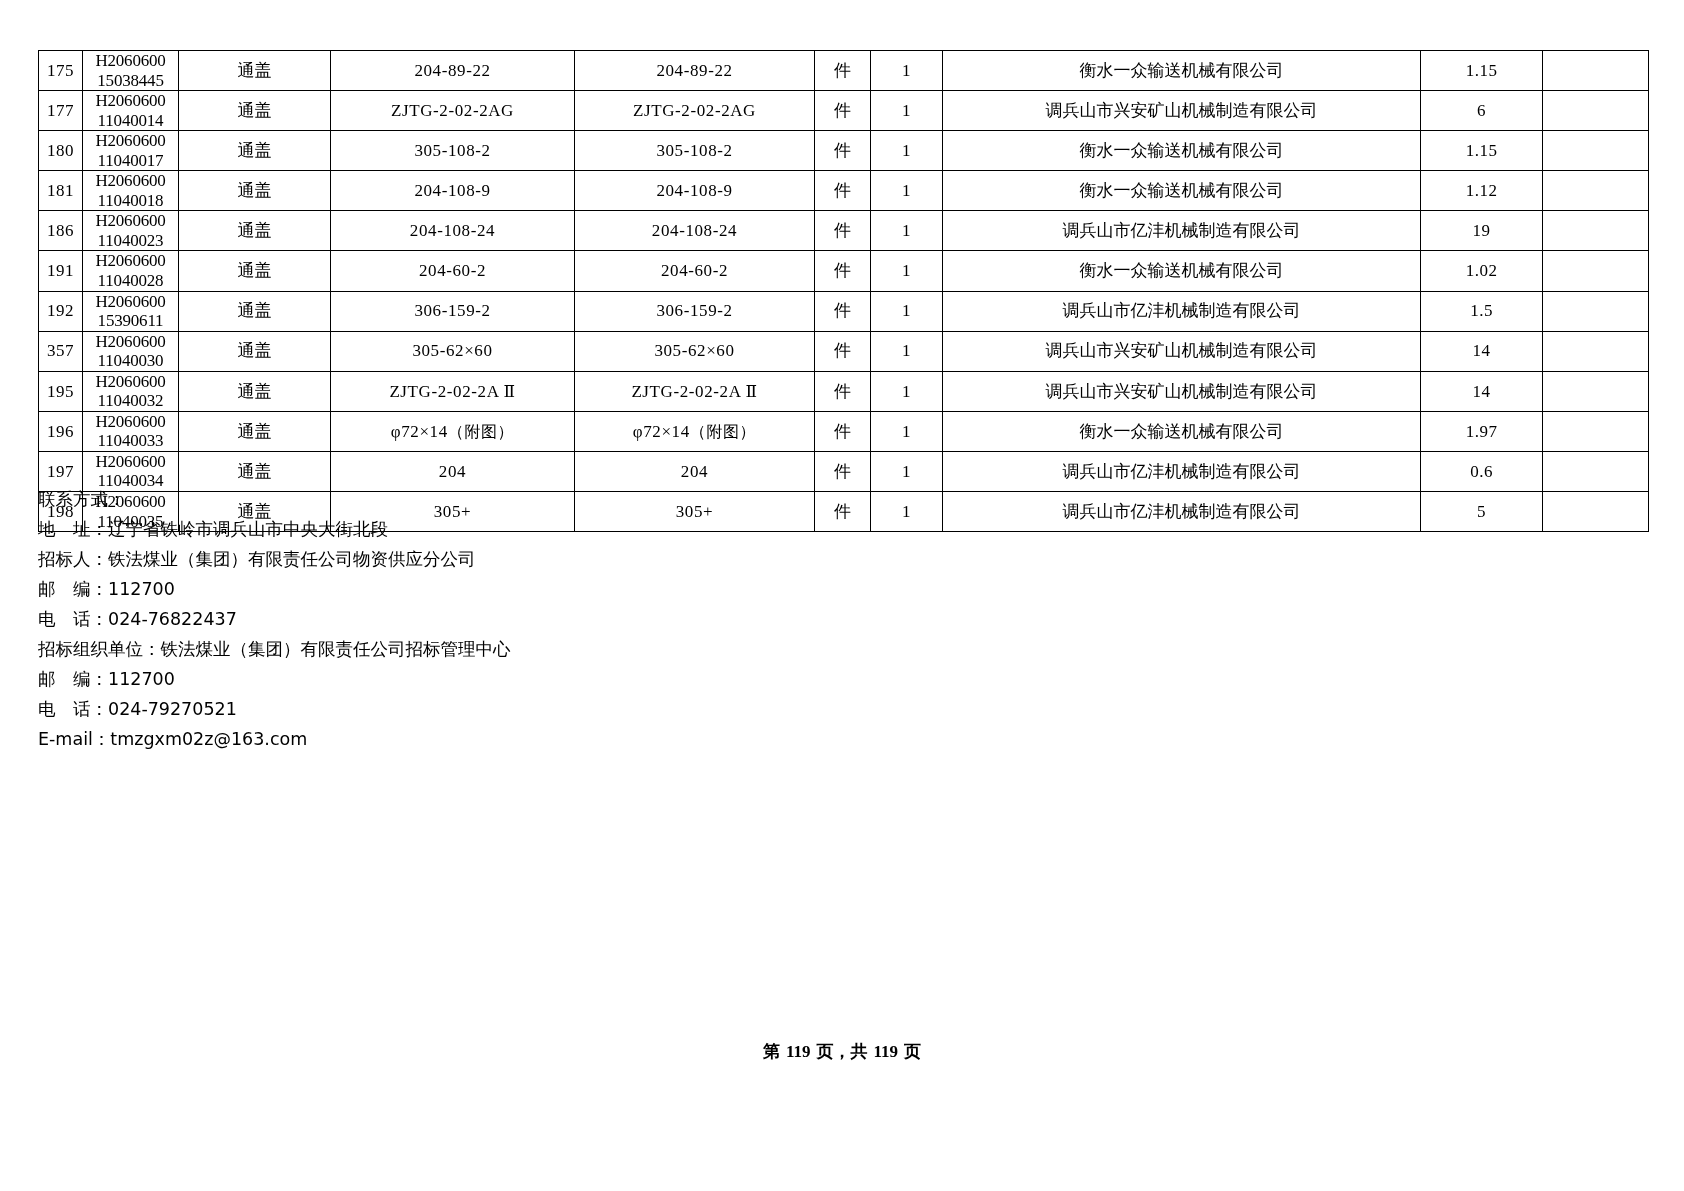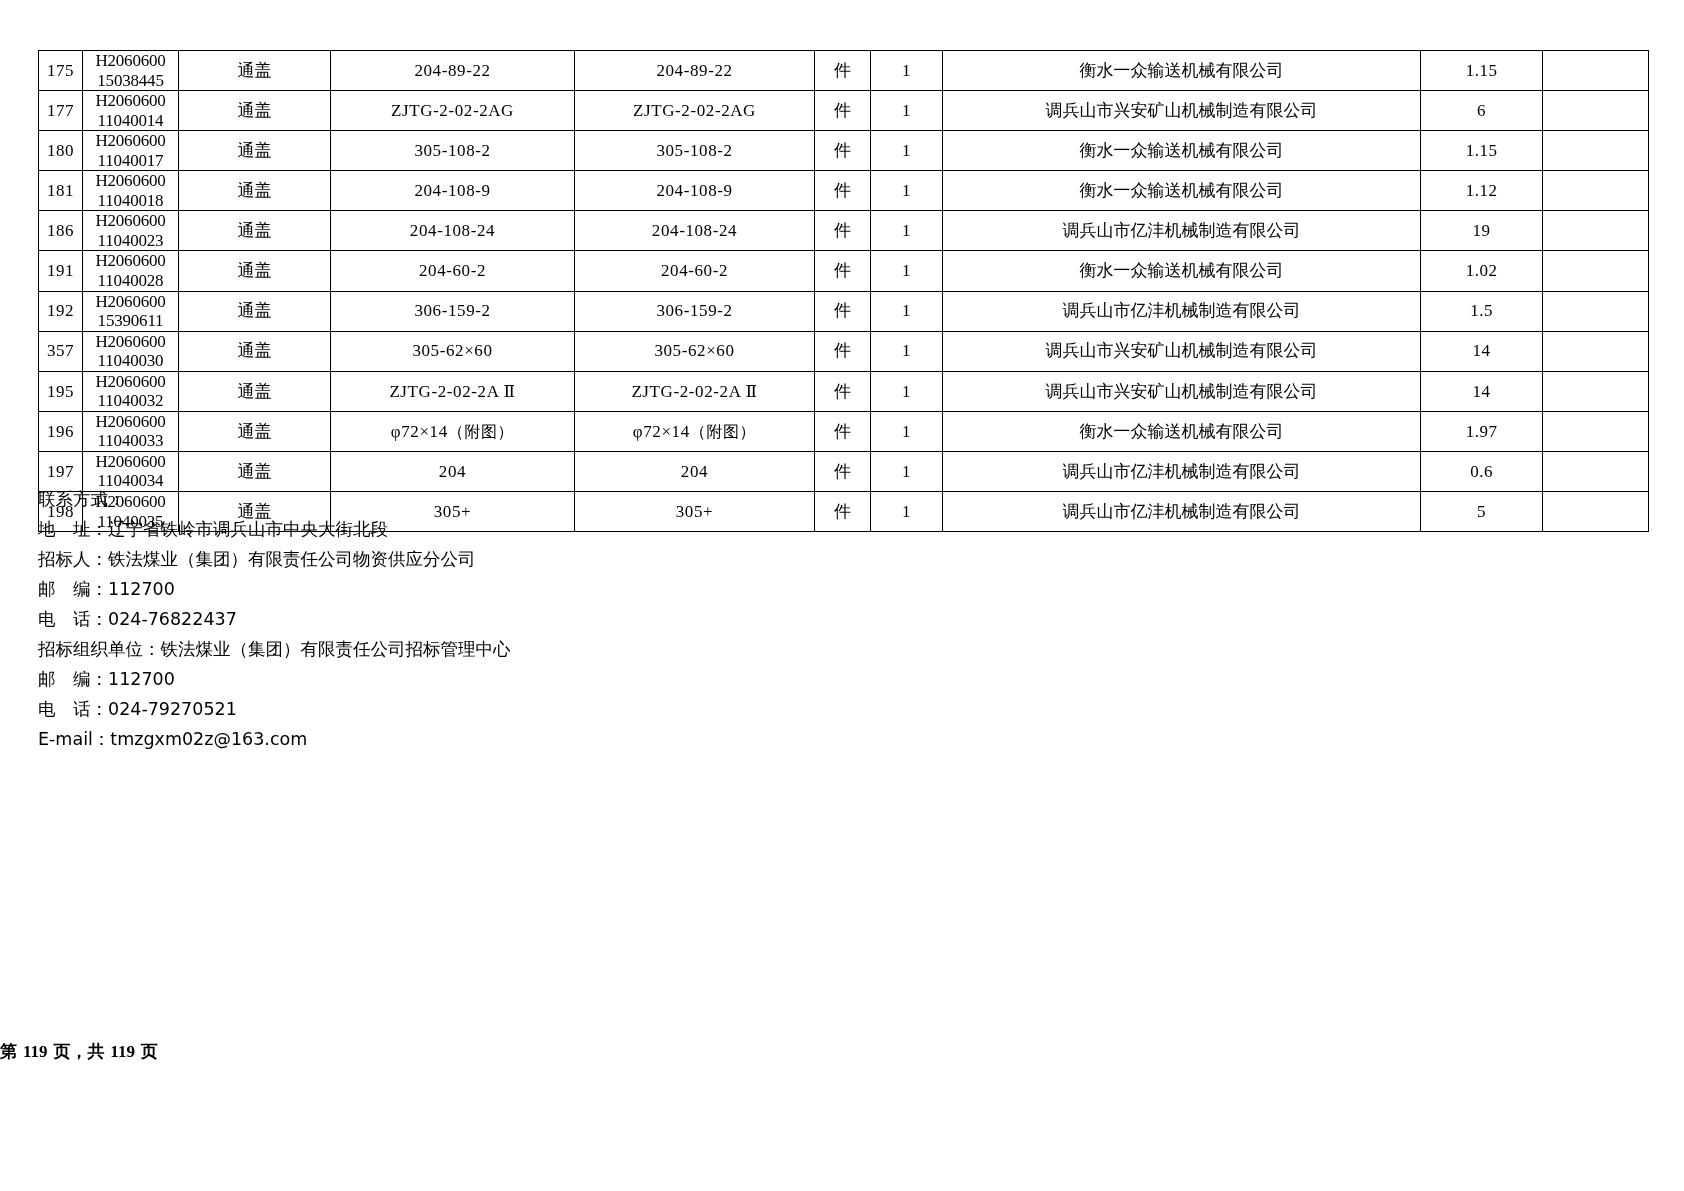--- a/index.html
+++ b/index.html
@@ -98,20 +98,21 @@
     color: #000;
   }
   .contact .line { white-space: pre; }
 
   
   .footer {
     position: absolute;
     left: 0;
     top: 1040px;
     width: 1684px;
+    text-align: center;
     font-family: "DejaVu Sans", "Liberation Sans", sans-serif;
     font-size: 17px;
     font-weight: bold;
     color: #000;
   }
   .footer .n {
     font-family: "Liberation Serif", "DejaVu Serif", serif;
     font-weight: bold;
   }
 </style>

